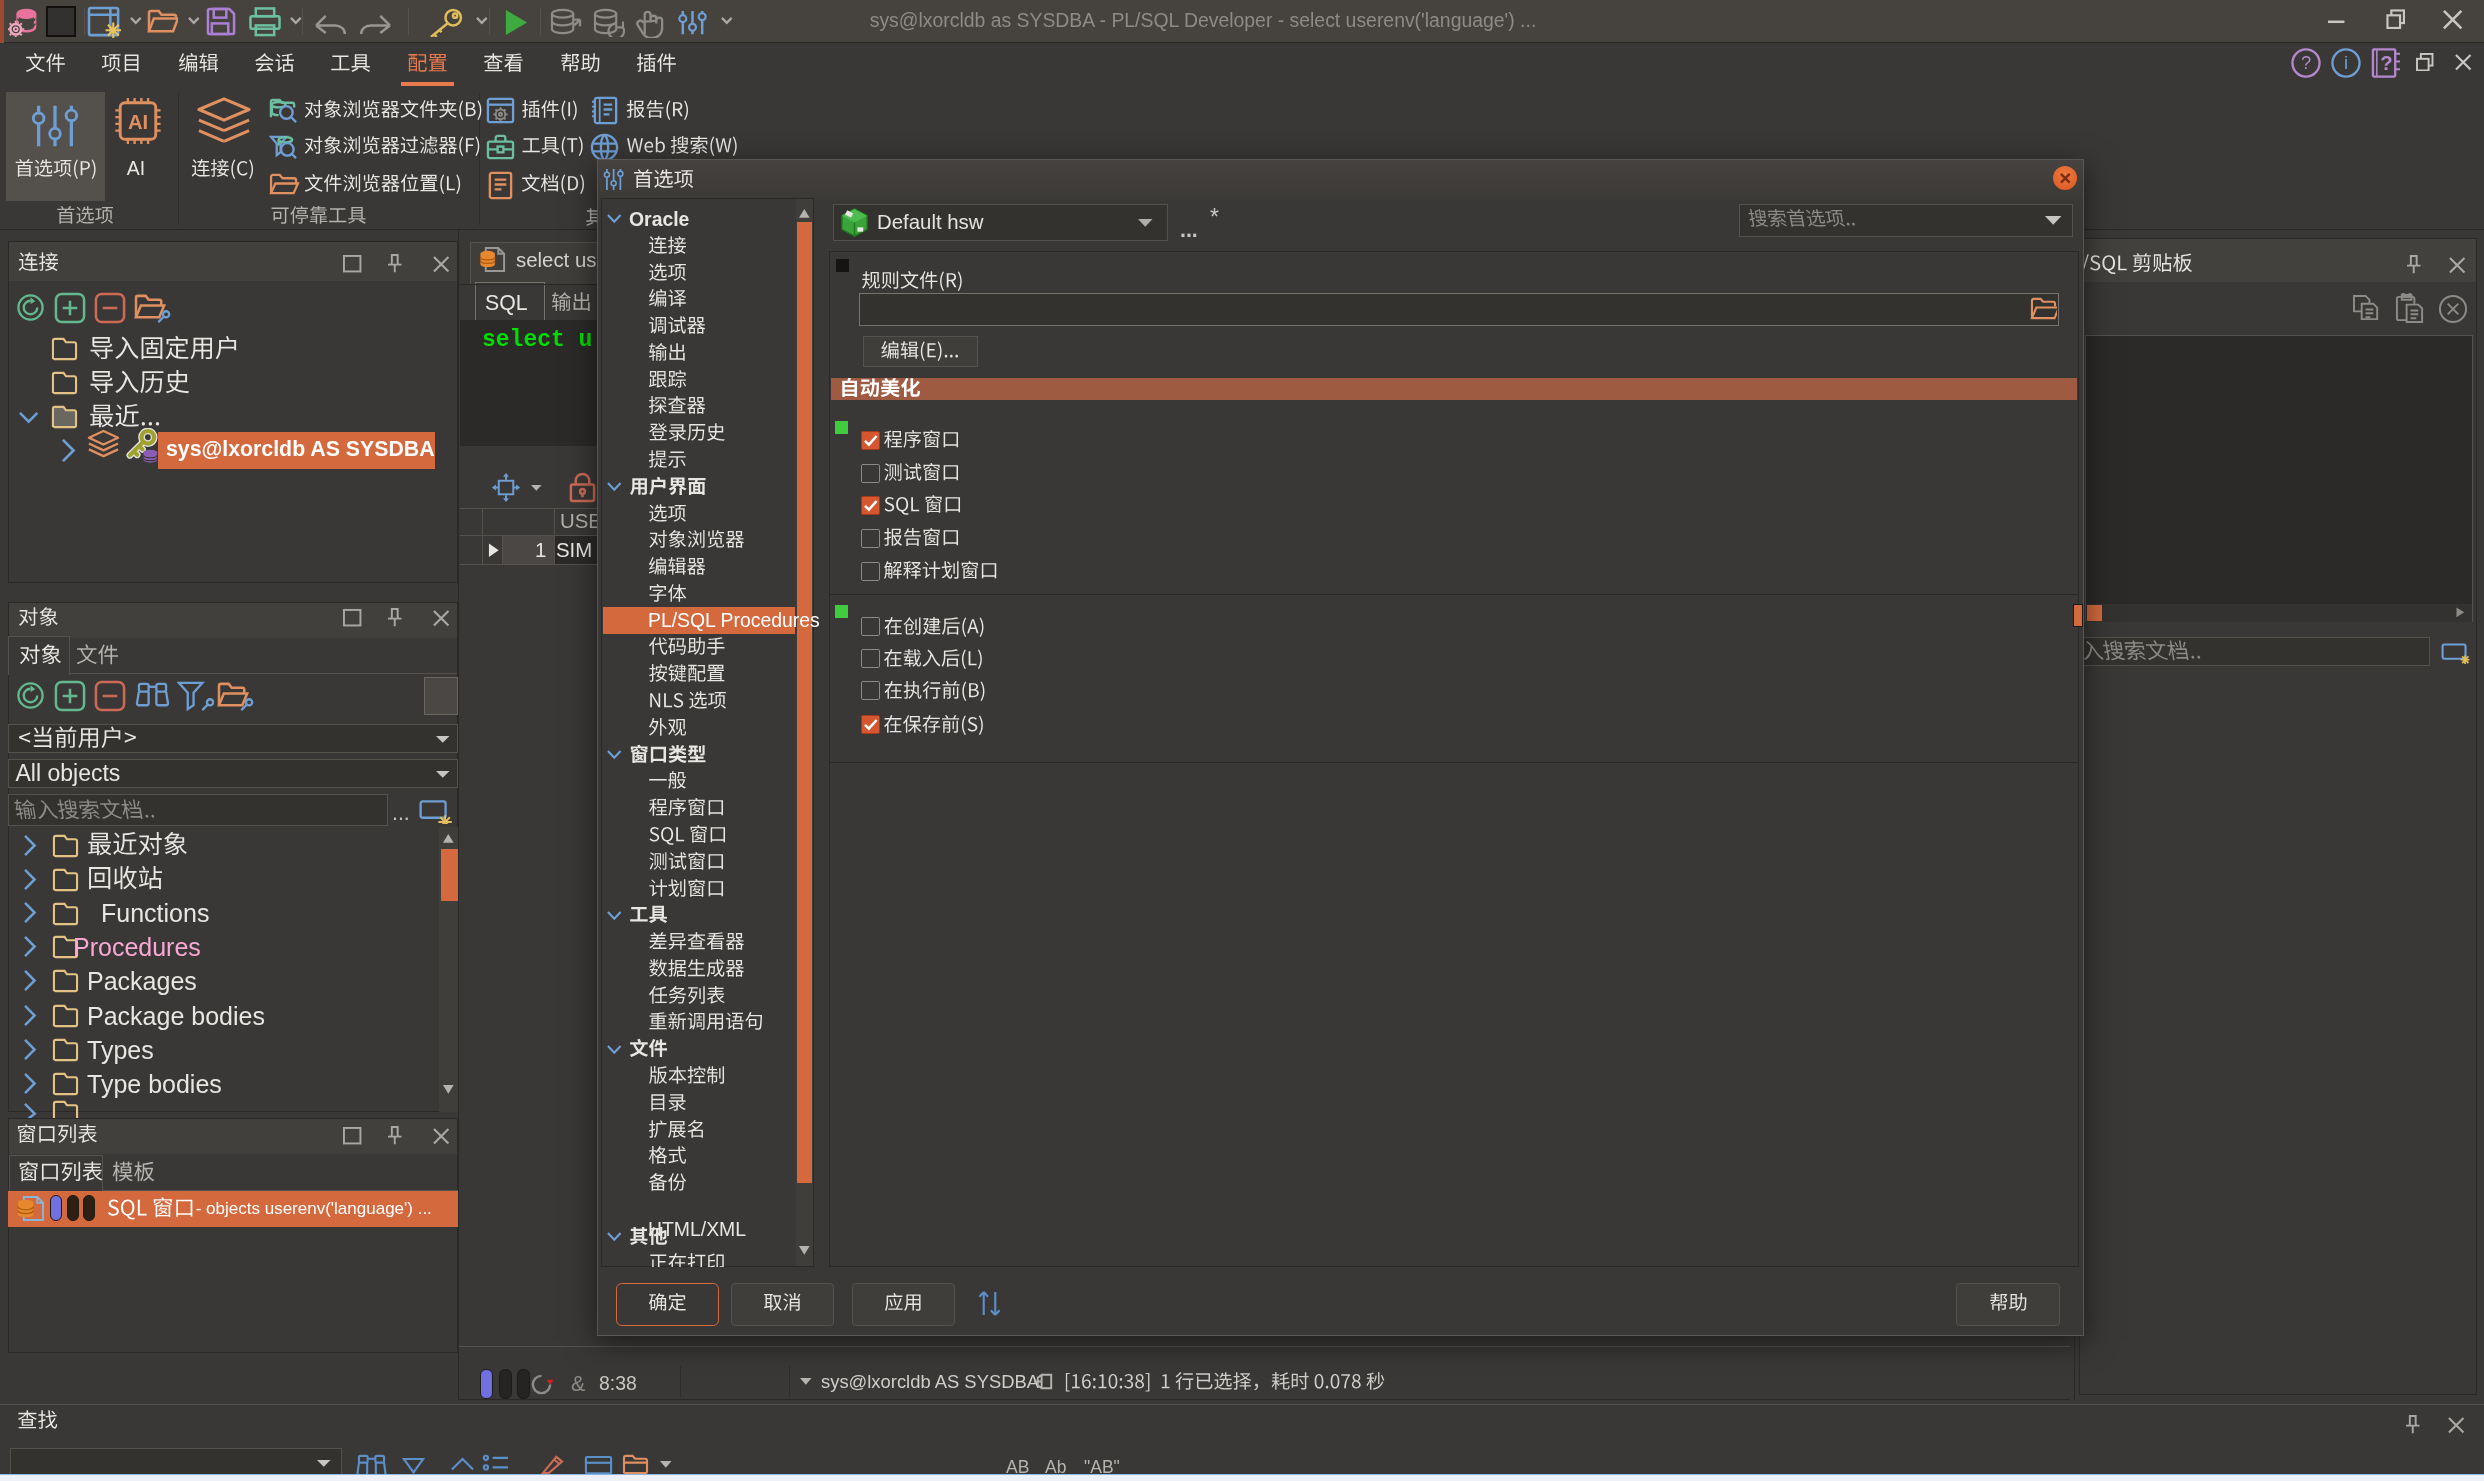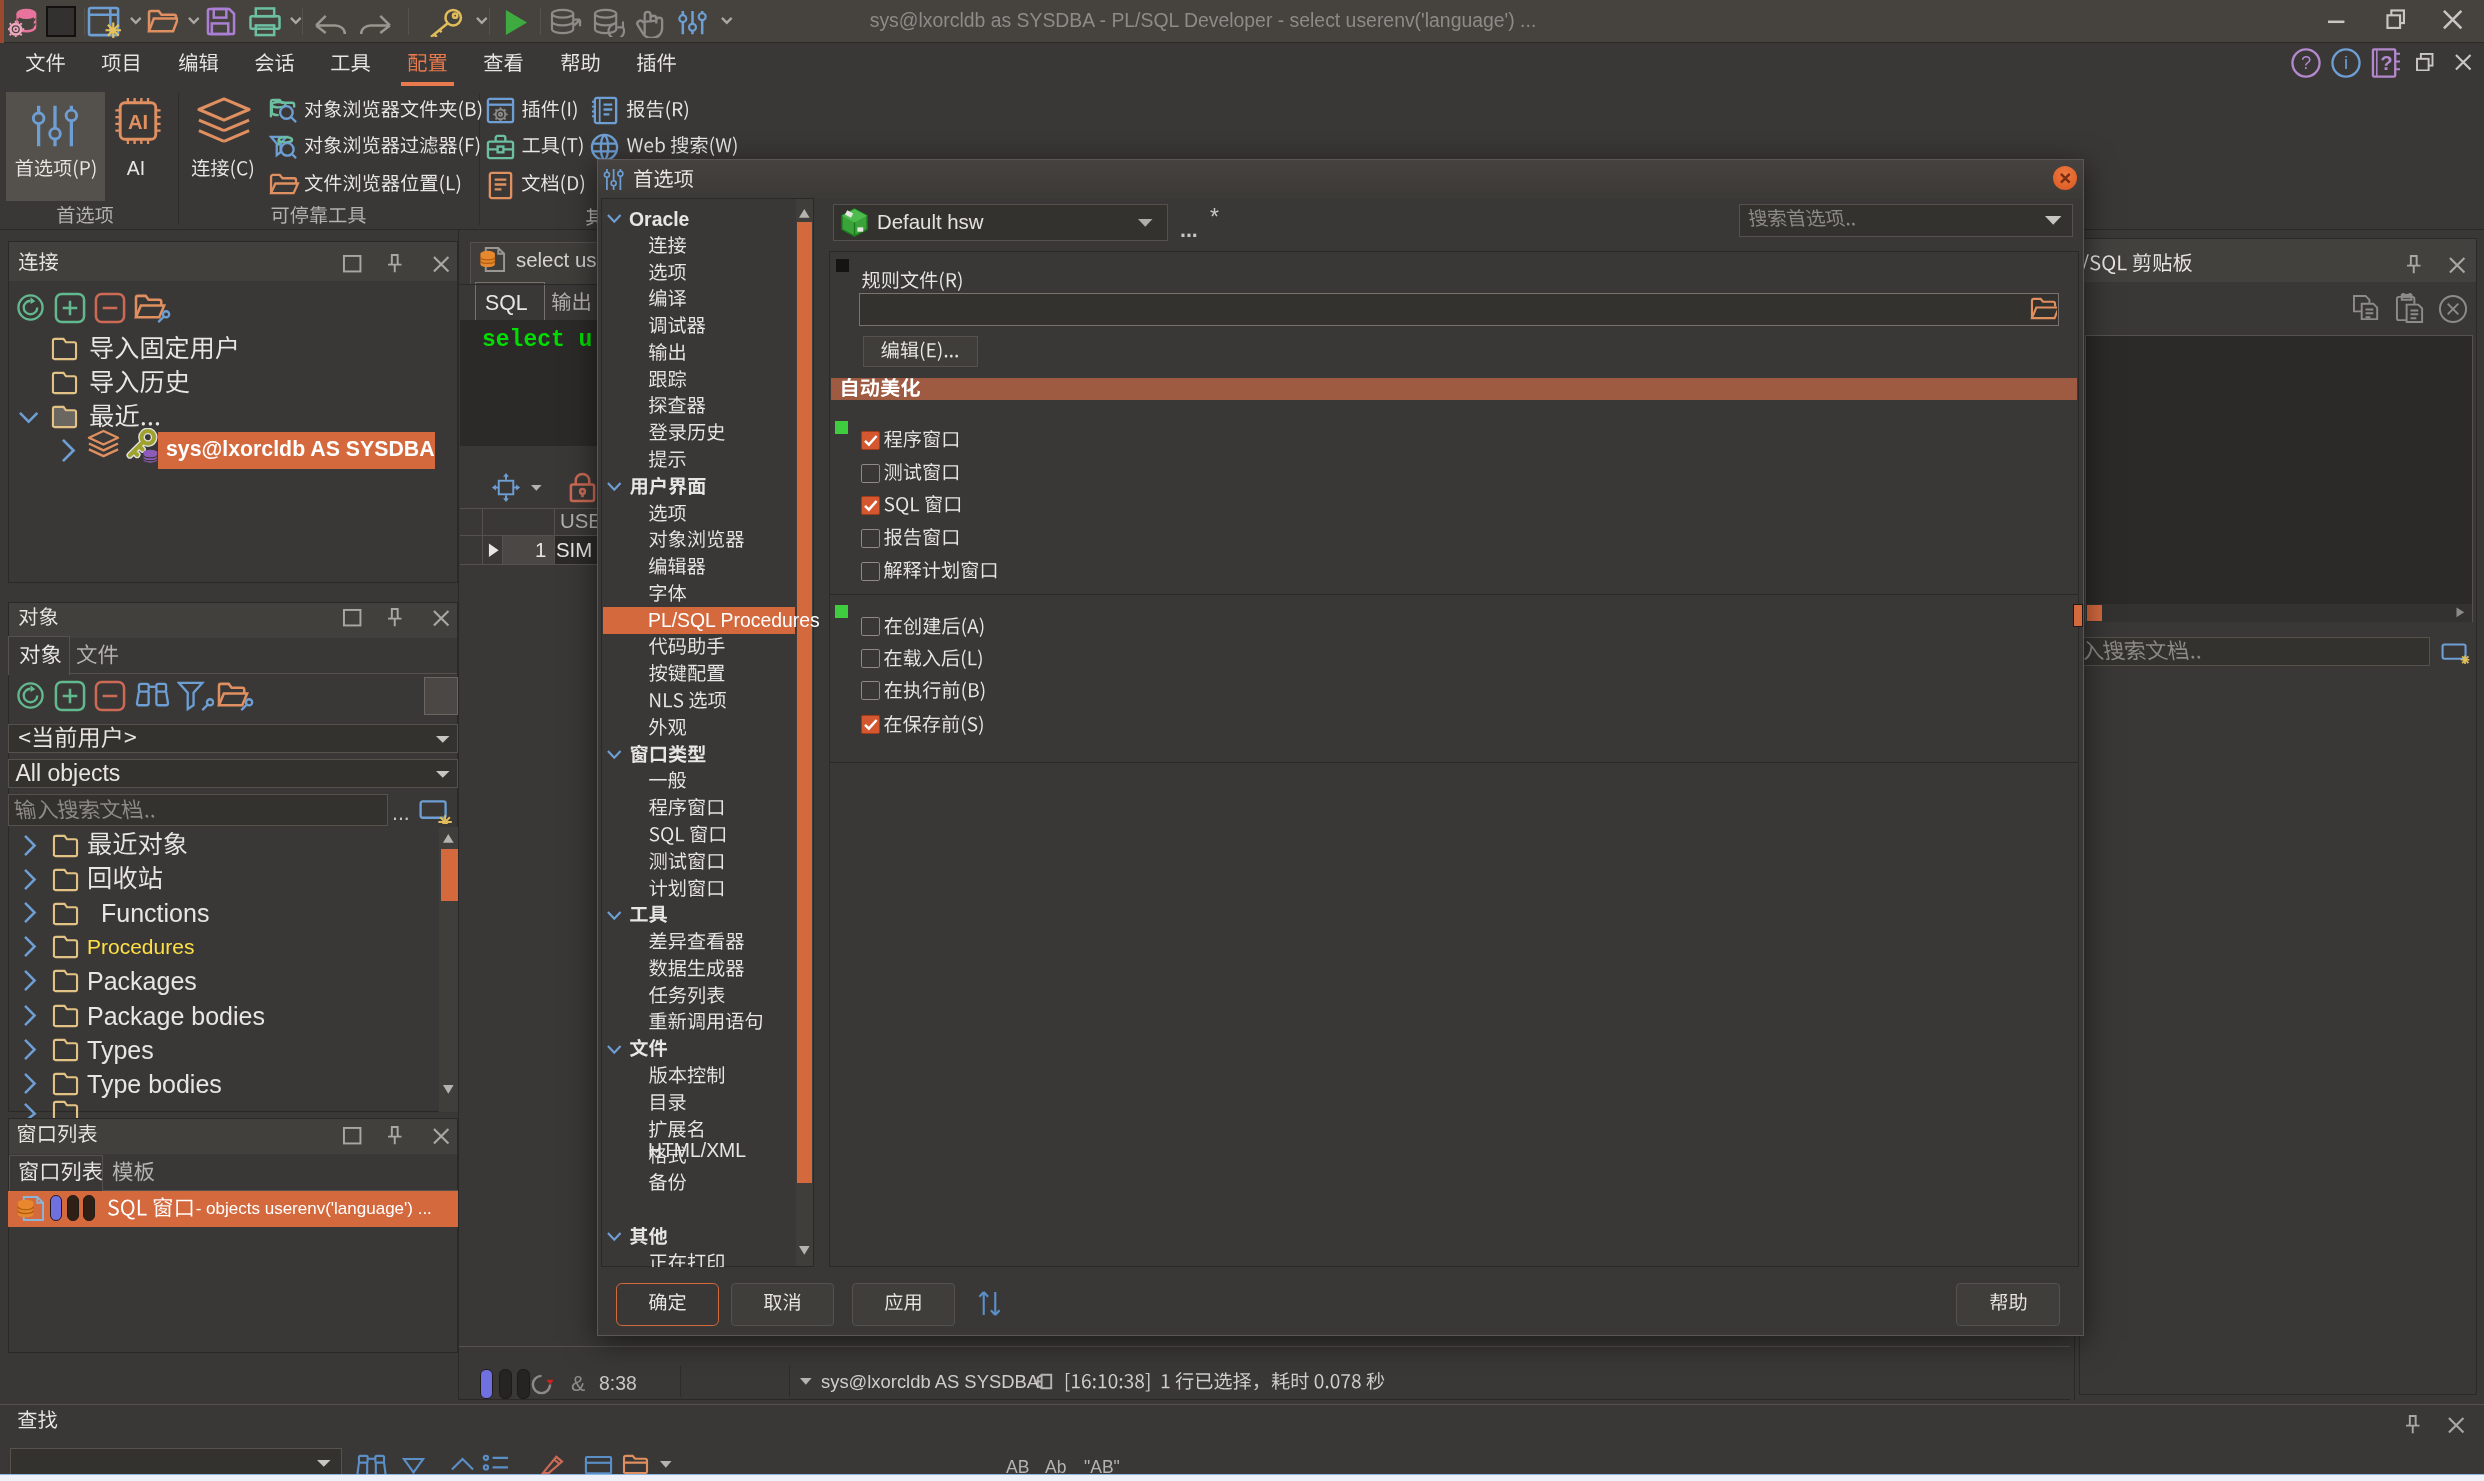--- a/index.html
+++ b/index.html
@@ -702,21 +702,21 @@
   </svg>
 <div style="position:absolute;left:101px;top:893px;height:40px;display:flex;align-items:center;font-family:'Liberation Sans',sans-serif;font-size:25px;color:#e8e6e3;font-weight:normal;letter-spacing:0;white-space:pre">Functions</div>
 <svg style="position:absolute;left:23px;top:935px" width="14.6" height="23" viewBox="0 0 15 24">
     <path d="M2 2l10 10L2 22" stroke="#6e9fd4" stroke-width="2.6" fill="none"></path>
   </svg>
 <svg style="position:absolute;left:52px;top:934px" width="27" height="25" viewBox="0 0 28 26">
     <g fill="none" stroke="#e3c285" stroke-width="2.2">
 <path d="M2 24V5a2 2 0 012-2h9l2.5 3.5H24a2 2 0 012 2v13.5a2 2 0 01-2 2H4a2 2 0 01-2-2z"></path>
     </g>
   </svg>
-<div style="position:absolute;left:87px;top:927px;height:40px;display:flex;align-items:center;font-family:'Liberation Sans',sans-serif;font-size:21px;color:#fde047;font-weight:normal;letter-spacing:0;white-space:pre">Procedures</div>
+<div style="position:absolute;left:73px;top:927px;height:40px;display:flex;align-items:center;font-family:'Liberation Sans',sans-serif;font-size:25px;color:#f9a8d4;font-weight:normal;letter-spacing:0;white-space:pre">Procedures</div>
 <svg style="position:absolute;left:23px;top:969px" width="14.6" height="23" viewBox="0 0 15 24">
     <path d="M2 2l10 10L2 22" stroke="#6e9fd4" stroke-width="2.6" fill="none"></path>
   </svg>
 <svg style="position:absolute;left:52px;top:968px" width="27" height="25" viewBox="0 0 28 26">
     <g fill="none" stroke="#e3c285" stroke-width="2.2">
 <path d="M2 24V5a2 2 0 012-2h9l2.5 3.5H24a2 2 0 012 2v13.5a2 2 0 01-2 2H4a2 2 0 01-2-2z"></path>
     </g>
   </svg>
 <div style="position:absolute;left:87px;top:961px;height:40px;display:flex;align-items:center;font-family:'Liberation Sans',sans-serif;font-size:25px;color:#e8e6e3;font-weight:normal;letter-spacing:0;white-space:pre">Packages</div>
 <svg style="position:absolute;left:23px;top:1004px" width="14.6" height="23" viewBox="0 0 15 24">
@@ -1350,21 +1350,21 @@
       <path transform="translate(0,950) scale(1,-1)" d="M575 667H794C764 604 723 546 675 496C627 545 590 597 563 648ZM202 840V626H52V555H193C162 417 95 260 28 175C41 158 60 129 67 109C117 175 165 284 202 397V-79H273V425C304 381 339 327 355 299L400 356C382 382 300 481 273 511V555H387L363 535C380 523 409 497 422 484C456 514 490 550 521 590C548 543 583 495 626 450C541 377 441 323 341 291C356 276 375 248 384 230C410 240 436 250 462 262V-81H532V-37H811V-77H884V270L930 252C941 271 962 300 977 315C878 345 794 392 726 449C796 522 853 610 889 713L842 735L828 732H612C628 761 642 791 654 822L582 841C543 739 478 641 403 570V626H273V840ZM532 29V222H811V29ZM511 287C570 318 625 356 676 401C725 358 782 319 847 287Z"></path>
       <path transform="translate(1000,950) scale(1,-1)" d="M709 791C761 755 823 701 853 665L905 712C875 747 811 798 760 833ZM565 836C565 774 567 713 570 653H55V580H575C601 208 685 -82 849 -82C926 -82 954 -31 967 144C946 152 918 169 901 186C894 52 883 -4 855 -4C756 -4 678 241 653 580H947V653H649C646 712 645 773 645 836ZM59 24 83 -50C211 -22 395 20 565 60L559 128L345 82V358H532V431H90V358H270V67Z"></path>
     </svg>
   </div>
 <div style="position:absolute;left:648px;top:1171px;width:39px;height:24px">
     <svg style="position:absolute;left:0;top:0;overflow:visible" width="39" height="24" viewBox="0 0 2000.0 1250.0" fill="#e8e6e3">
       <path transform="translate(0,950) scale(1,-1)" d="M685 688C637 637 572 593 498 555C430 589 372 630 329 677L340 688ZM369 843C319 756 221 656 76 588C93 576 116 551 128 533C184 562 233 595 276 630C317 588 365 551 420 519C298 468 160 433 30 415C43 398 58 365 64 344C209 368 363 411 499 477C624 417 772 378 926 358C936 379 956 410 973 427C831 443 694 473 578 519C673 575 754 644 808 727L759 758L746 754H399C418 778 435 802 450 827ZM248 129H460V18H248ZM248 190V291H460V190ZM746 129V18H537V129ZM746 190H537V291H746ZM170 357V-80H248V-48H746V-78H827V357Z"></path>
       <path transform="translate(1000,950) scale(1,-1)" d="M754 820 686 807C731 612 797 491 920 386C931 409 953 434 972 449C859 539 796 643 754 820ZM259 836C209 685 124 535 33 437C47 420 69 381 77 363C106 396 134 433 161 474V-80H236V600C272 669 304 742 330 815ZM503 814C463 659 387 526 282 443C297 428 321 394 330 377C353 396 375 418 395 442V378H523C502 183 442 50 302 -26C318 -39 344 -67 354 -81C503 10 572 156 597 378H776C764 126 749 30 728 7C718 -5 710 -7 693 -7C676 -7 633 -6 588 -2C599 -21 608 -50 609 -72C655 -74 700 -74 726 -72C754 -69 774 -62 792 -39C823 -3 837 106 851 414C852 424 852 448 852 448H400C479 541 539 662 577 798Z"></path>
     </svg>
   </div>
-<div style="position:absolute;left:648px;top:1135px;height:31px;display:flex;align-items:center;font-family:'Liberation Sans',sans-serif;font-size:19.4px;color:#e8e6e3;font-weight:normal;letter-spacing:0;white-space:pre">HTML/XML</div>
+<div style="position:absolute;left:648px;top:1214px;height:31px;display:flex;align-items:center;font-family:'Liberation Sans',sans-serif;font-size:19.4px;color:#e8e6e3;font-weight:normal;letter-spacing:0;white-space:pre">HTML/XML</div>
 <svg style="position:absolute;left:606px;top:1231px" width="16.5" height="10.7" viewBox="0 0 17 11">
     <path d="M2 2l6.5 7L15 2" stroke="#6e9fd4" stroke-width="2.2" fill="none"></path>
   </svg>
 <div style="position:absolute;left:629px;top:1225px;width:39px;height:24px">
     <svg style="position:absolute;left:0;top:0;overflow:visible" width="39" height="24" viewBox="0 0 2000.0 1250.0" fill="#e8e6e3">
       <path transform="translate(0,950) scale(1,-1)" d="M551 46C661 6 775 -48 840 -86L955 -10C879 28 750 82 636 120ZM656 847V750H339V847H220V750H80V640H220V238H50V127H343C272 83 141 28 37 1C63 -23 97 -63 115 -88C221 -56 357 0 448 52L352 127H950V238H778V640H924V750H778V847ZM339 238V310H656V238ZM339 640H656V577H339ZM339 477H656V410H339Z"></path>
       <path transform="translate(1000,950) scale(1,-1)" d="M392 738V501L269 453L316 347L392 377V103C392 -36 432 -75 576 -75C608 -75 764 -75 798 -75C924 -75 959 -25 975 125C942 132 894 152 867 171C858 57 847 33 788 33C754 33 616 33 586 33C520 33 510 42 510 103V424L607 462V148H720V506L823 547C822 416 820 349 817 332C813 313 805 309 792 309C780 309 752 310 730 311C744 285 754 234 756 201C792 200 840 201 870 215C903 229 922 256 926 306C932 349 934 470 935 645L939 664L857 695L836 680L819 668L720 629V845H607V585L510 547V738ZM242 846C191 703 104 560 14 470C33 441 66 376 77 348C99 371 120 396 141 424V-88H259V607C295 673 327 743 353 810Z"></path>
     </svg>
   </div>
 <div style="position:absolute;left:648px;top:1251px;width:78px;height:24px">

